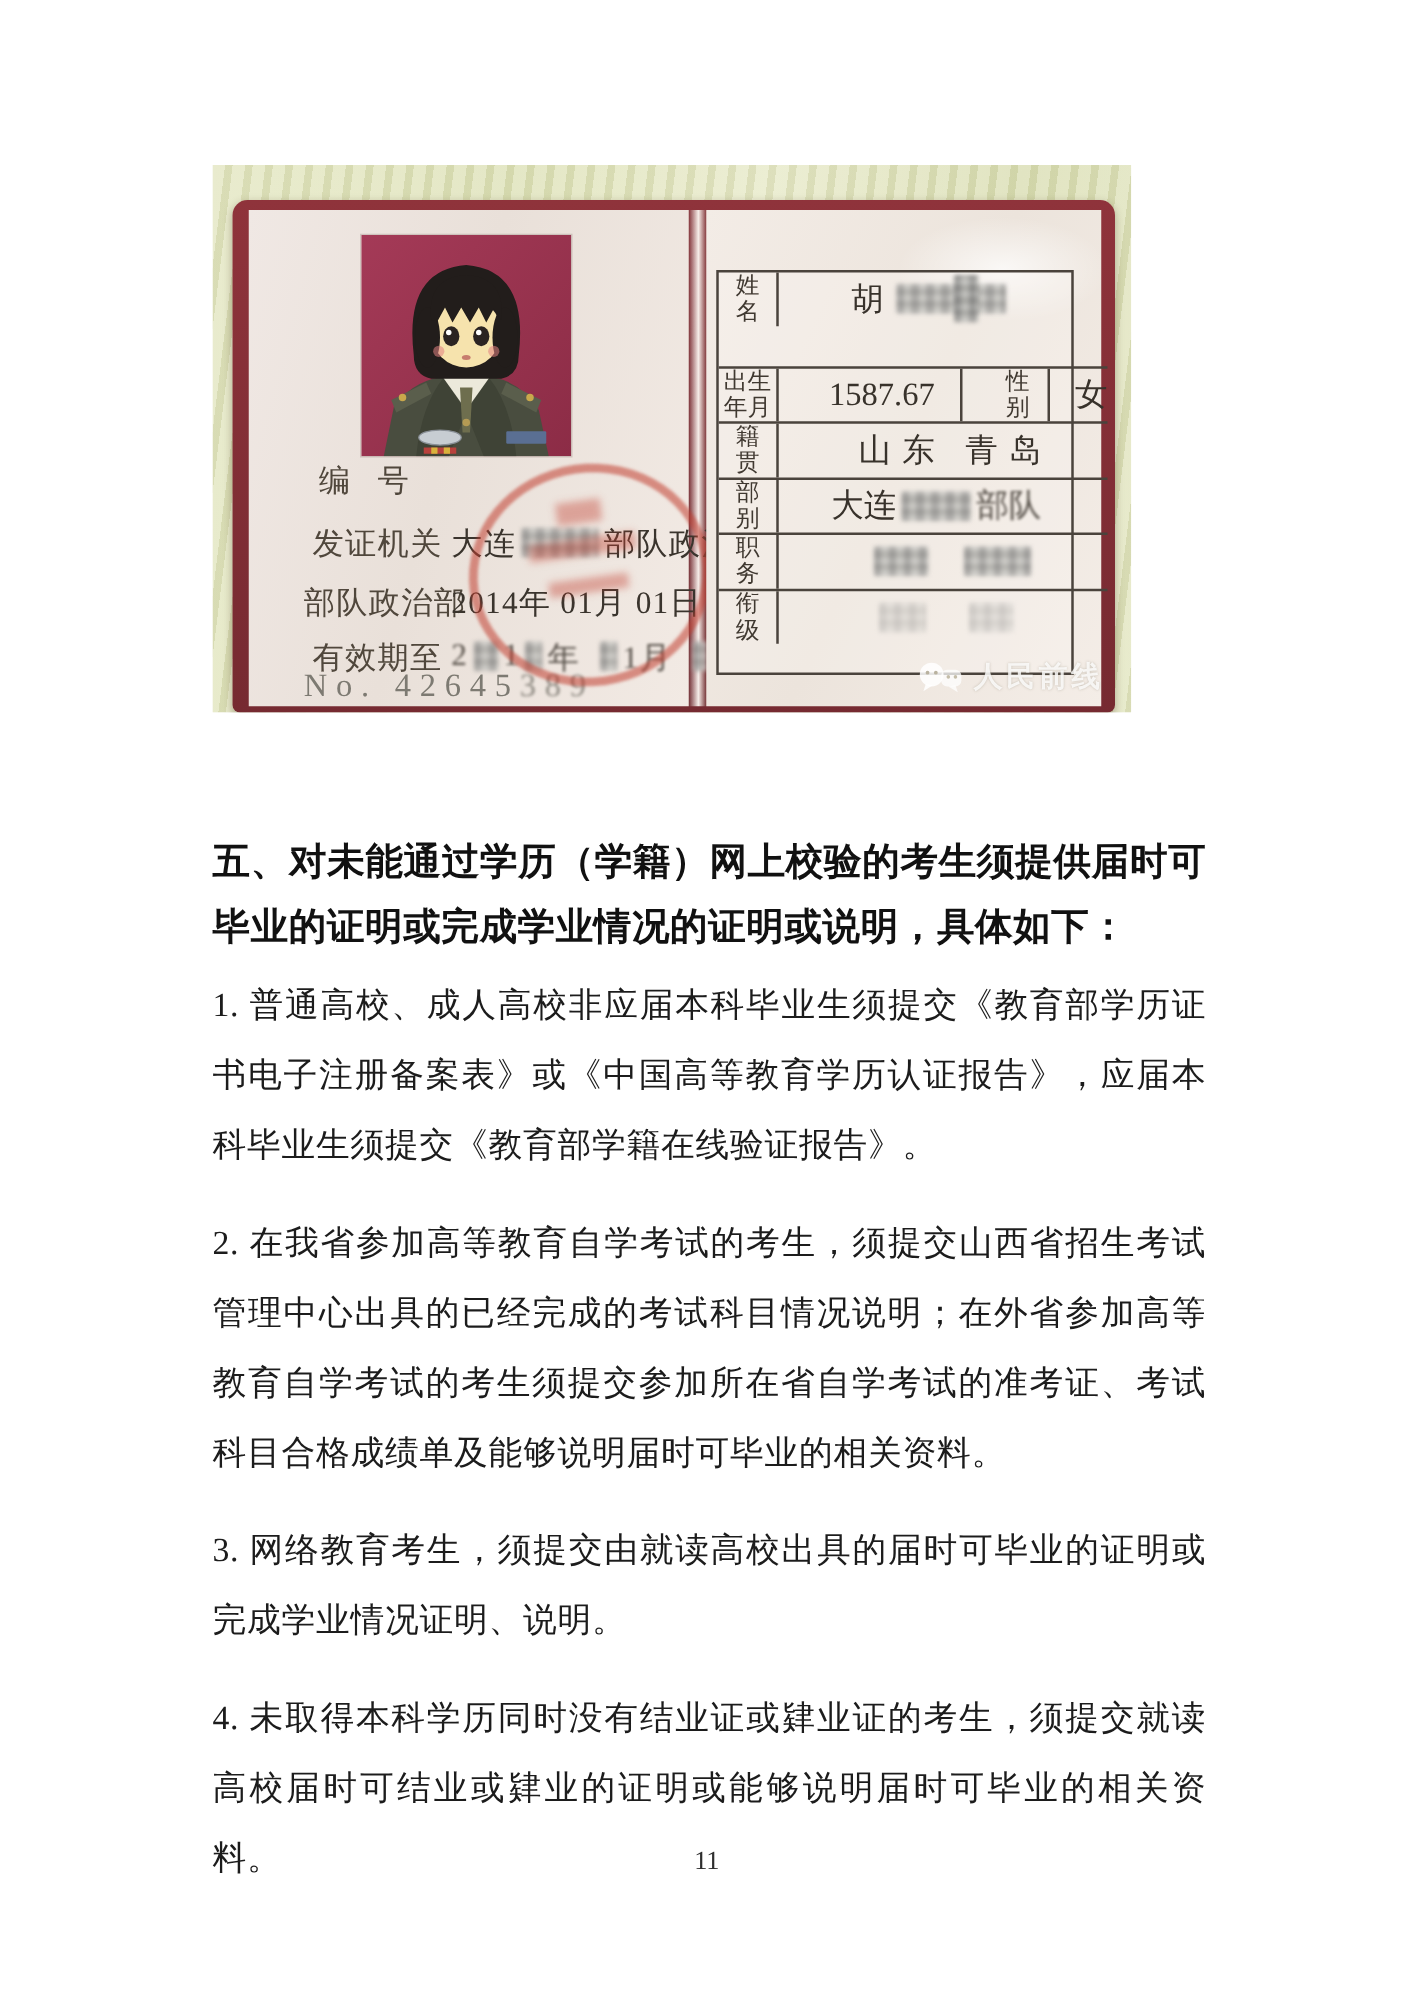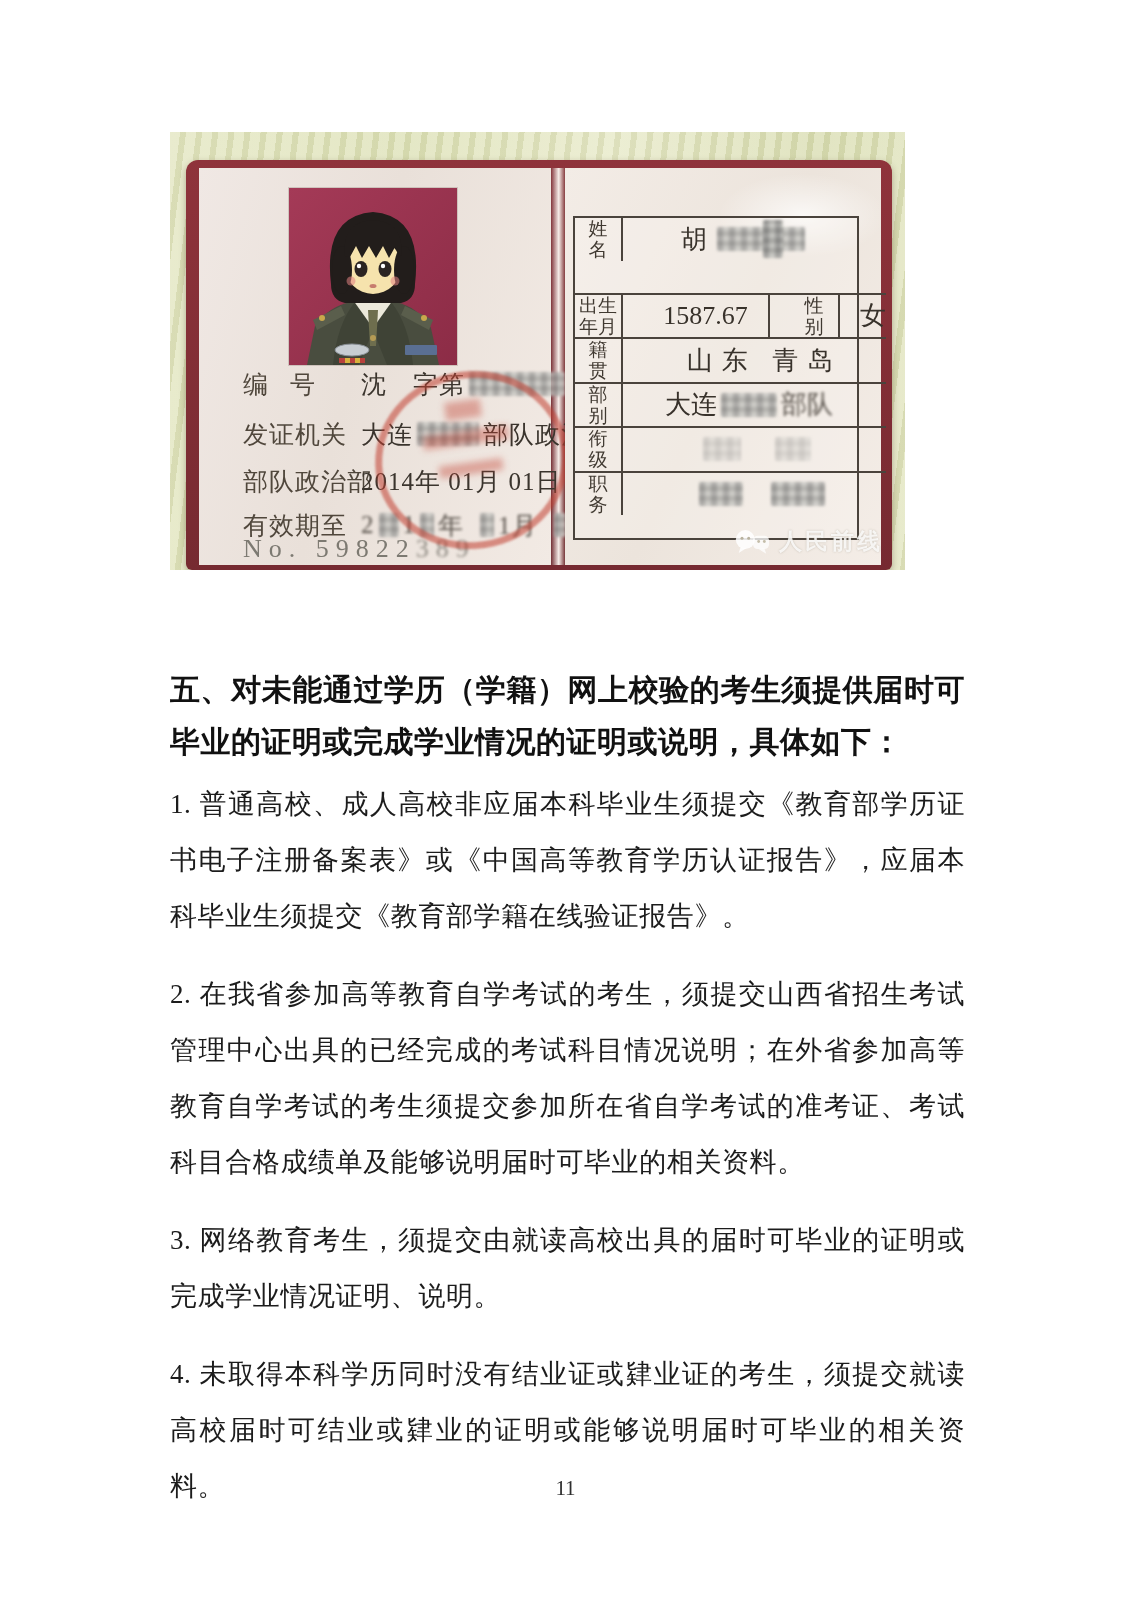--- a/index.html
+++ b/index.html
@@ -23,21 +23,21 @@
     background:
       radial-gradient(120px 60px at 75% 12%, rgba(255,255,255,.75), rgba(255,255,255,0) 70%),
       linear-gradient(115deg,#f3ece6 0%,#ece4dc 50%,#f4ede7 100%);}
 
   .portrait{position:absolute;left:90px;top:20px;width:168px;height:177px;
     box-shadow:0 0 0 1px rgba(120,100,90,.25);}
   .portrait svg{display:block;width:100%;height:100%;}
 
   .field{position:absolute;left:44px;display:flex;align-items:center;height:32px;
     color:#4a4239;font-size:25px;letter-spacing:1px;white-space:nowrap;}
-  .flabel{display:inline-block;width:118px;flex:0 0 118px;color:#50473c;}
+  .flabel{display:inline-block;width:118px;flex:0 0 118px;color:#50473c;text-align:center;}
   .flabel.wide2{letter-spacing:22px;}
   .fval{display:flex;align-items:center;color:#3a342d;}
   .gap{display:inline-block;width:12px;}
 
   .rd{display:inline-block;height:24px;border-radius:2px;vertical-align:middle;margin:0 4px;
     background:
       repeating-linear-gradient(90deg,#9d9d9b 0 6px,#c2c2be 6px 12px),
       repeating-linear-gradient(0deg,rgba(255,255,255,.4) 0 5px,rgba(0,0,0,.14) 5px 10px);
     background-blend-mode:multiply;filter:blur(1.6px);opacity:.8;}
   .rd.tall{height:38px;width:20px;margin-left:-46px;margin-right:26px;opacity:.9;}
@@ -130,25 +130,20 @@
               <circle cx="70" cy="78" r="2.2" fill="#ffffff"></circle>
               <circle cx="94" cy="78" r="2.2" fill="#ffffff"></circle>
               <circle cx="62" cy="93" r="4.5" fill="#e28282" opacity=".55"></circle>
               <circle cx="106" cy="93" r="4.5" fill="#e28282" opacity=".55"></circle>
               <ellipse cx="84" cy="98" rx="3.5" ry="2" fill="#c77d6e"></ellipse>
             </svg>
           </div>
 
           <div class="field" style="top:200px">
             <span class="flabel wide2">编号</span>
-            <span class="fval">
-              <span>沈　字第</span>
-              <span class="rd" style="width:96px"></span>
-              <span>号</span>
-            </span>
           </div>
 
           <div class="field" style="top:250px">
             <span class="flabel">发证机关</span>
             <span class="fval">
               <span>大连</span>
               <span class="rd" style="width:62px"></span>
               <span>部队政治部</span>
             </span>
           </div>
@@ -169,21 +164,21 @@
               <span class="gap"></span>
               <span class="rd" style="width:14px"></span>
               <span class="fz">1月</span>
               <span class="gap"></span>
               <span class="rd" style="width:12px"></span>
               <span class="fz">01日</span>
             </span>
           </div>
 
           <div class="serial">
-            <span>No. 59822</span><span class="fz">389</span>
+            <span>No. 42645</span><span class="fz">389</span>
           </div>
 
           <div class="stamp">
             <i class="s1"></i>
               <i class="s2"></i>
               <i class="s3"></i>
           </div>
         </div>
 
         <div class="fold"></div>
@@ -227,35 +222,35 @@
                 </span>
               <span class="tcell" style="padding-left:22px">
                 <span>大连</span>
                 <span class="rd" style="width:56px"></span>
                 <span class="fz">部队</span>
               </span>
             </div>
 
             <div class="trow">
               <span class="tlabel">
+                  <b>职务</b>
+                </span>
+              <span class="tcell" style="padding-left:52px">
+                <span class="rd" style="width:44px"></span>
+                <span class="rd" style="width:54px;margin-left:24px"></span>
+              </span>
+            </div>
+
+            <div class="trow">
+              <span class="tlabel">
                   <b>衔级</b>
                 </span>
               <span class="tcell" style="padding-left:56px">
                 <span class="rd faint" style="width:38px"></span>
                 <span class="rd faint" style="width:36px;margin-left:30px"></span>
-              </span>
-            </div>
-
-            <div class="trow">
-              <span class="tlabel">
-                  <b>职务</b>
-                </span>
-              <span class="tcell" style="padding-left:52px">
-                <span class="rd" style="width:44px"></span>
-                <span class="rd" style="width:54px;margin-left:24px"></span>
               </span>
             </div>
 
           </div>
         </div>
       </div>
     </div>
 
     <div class="watermark">
       <svg width="38" height="27" viewBox="0 0 40 28">

